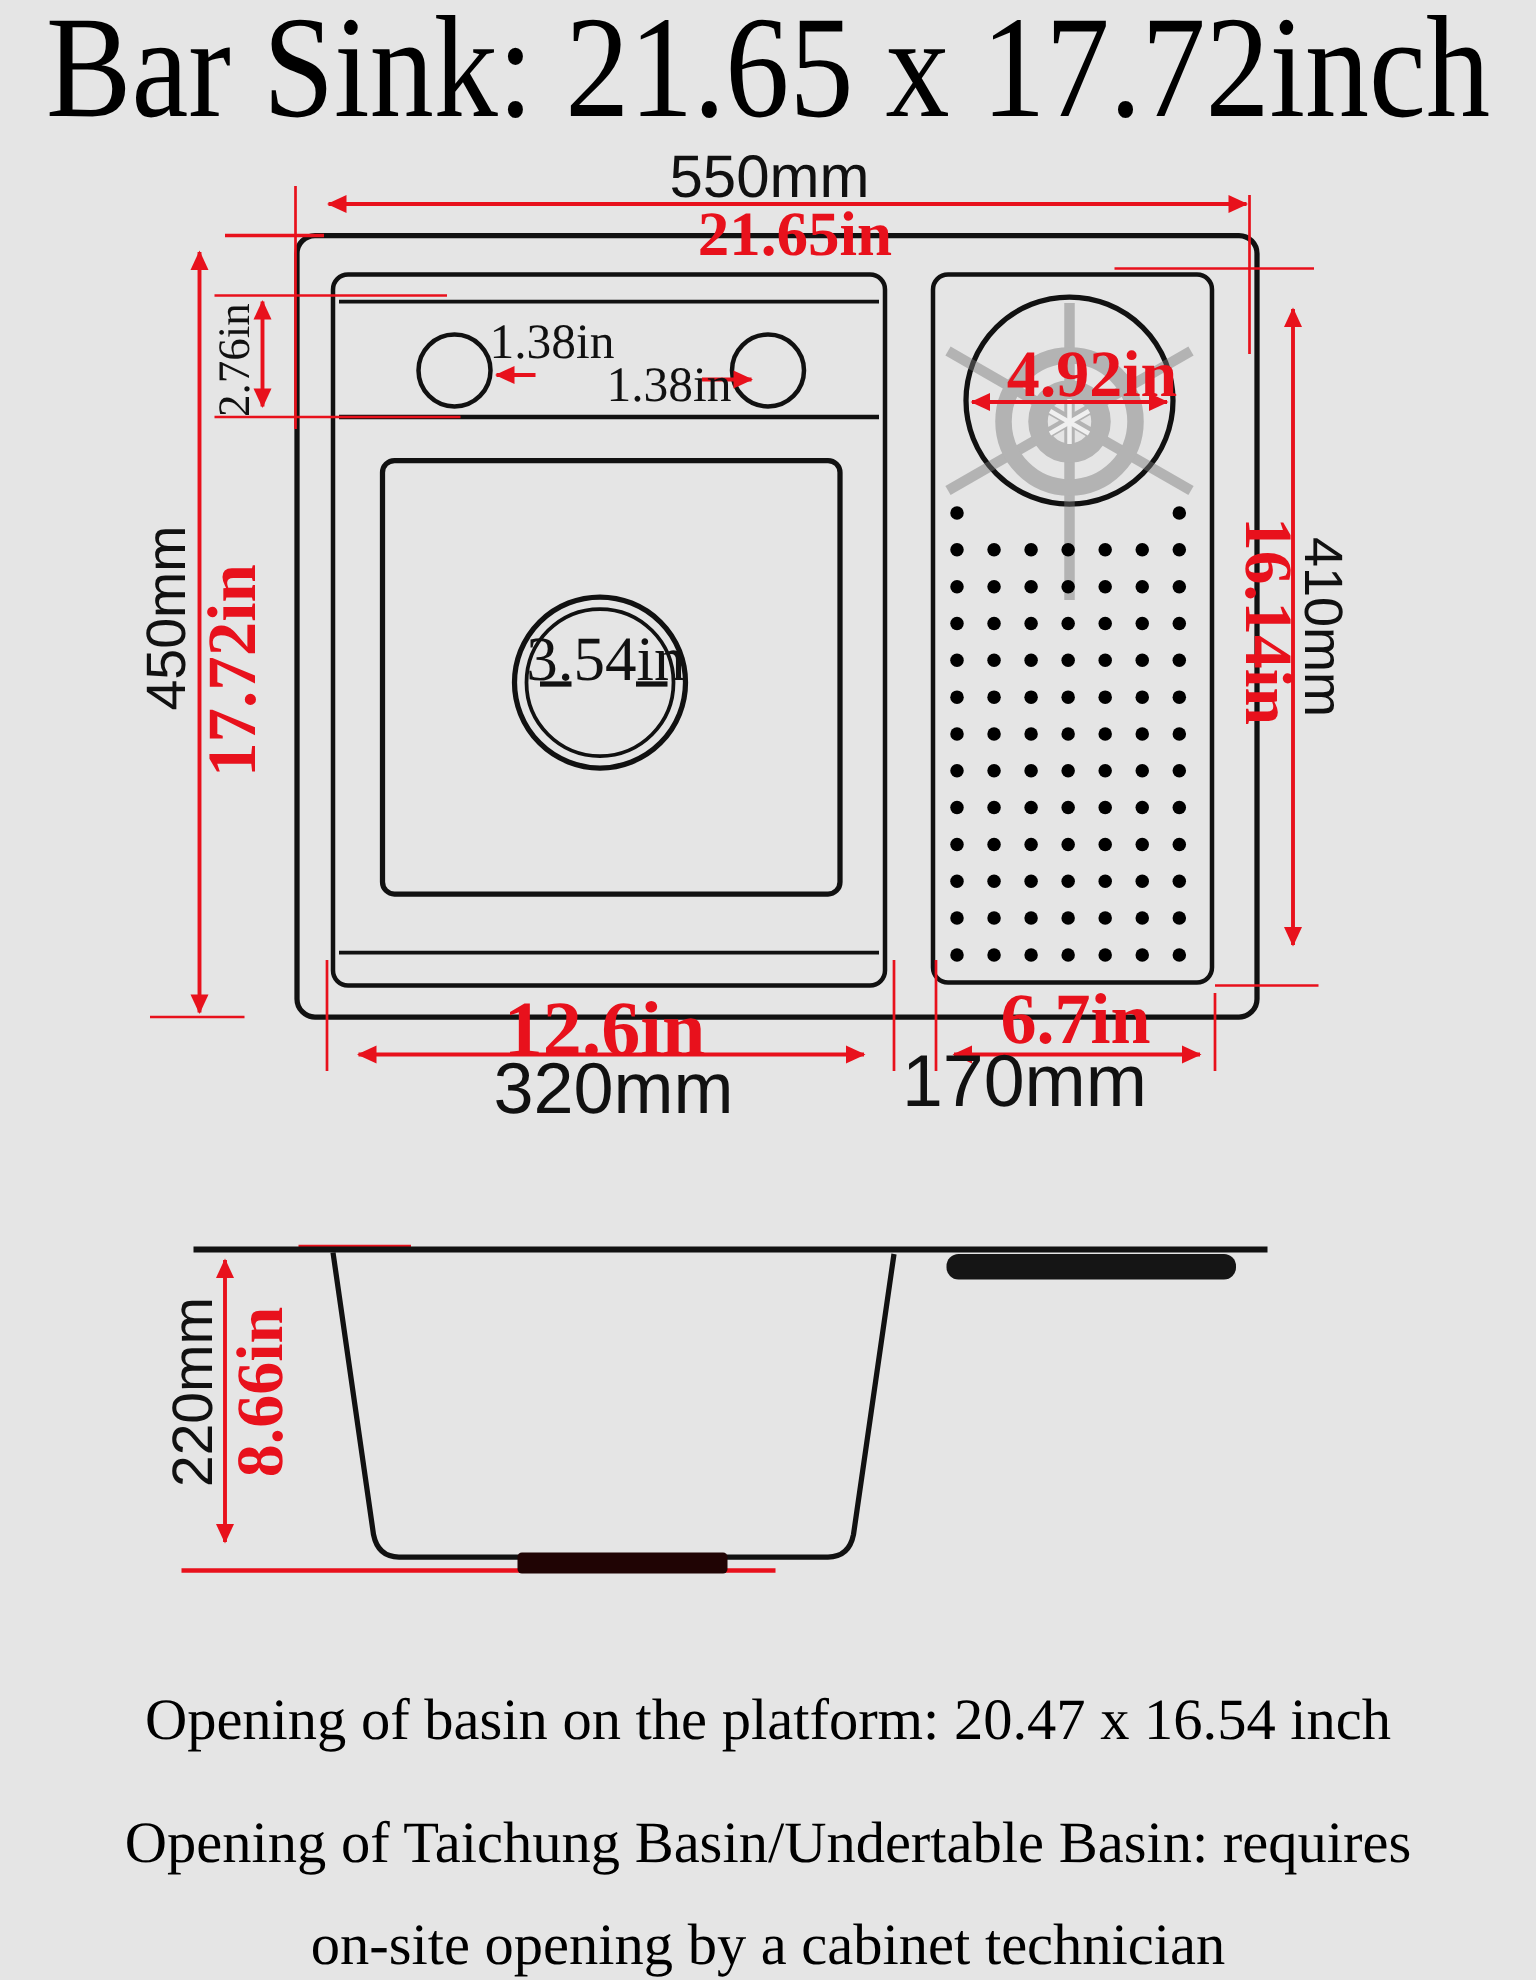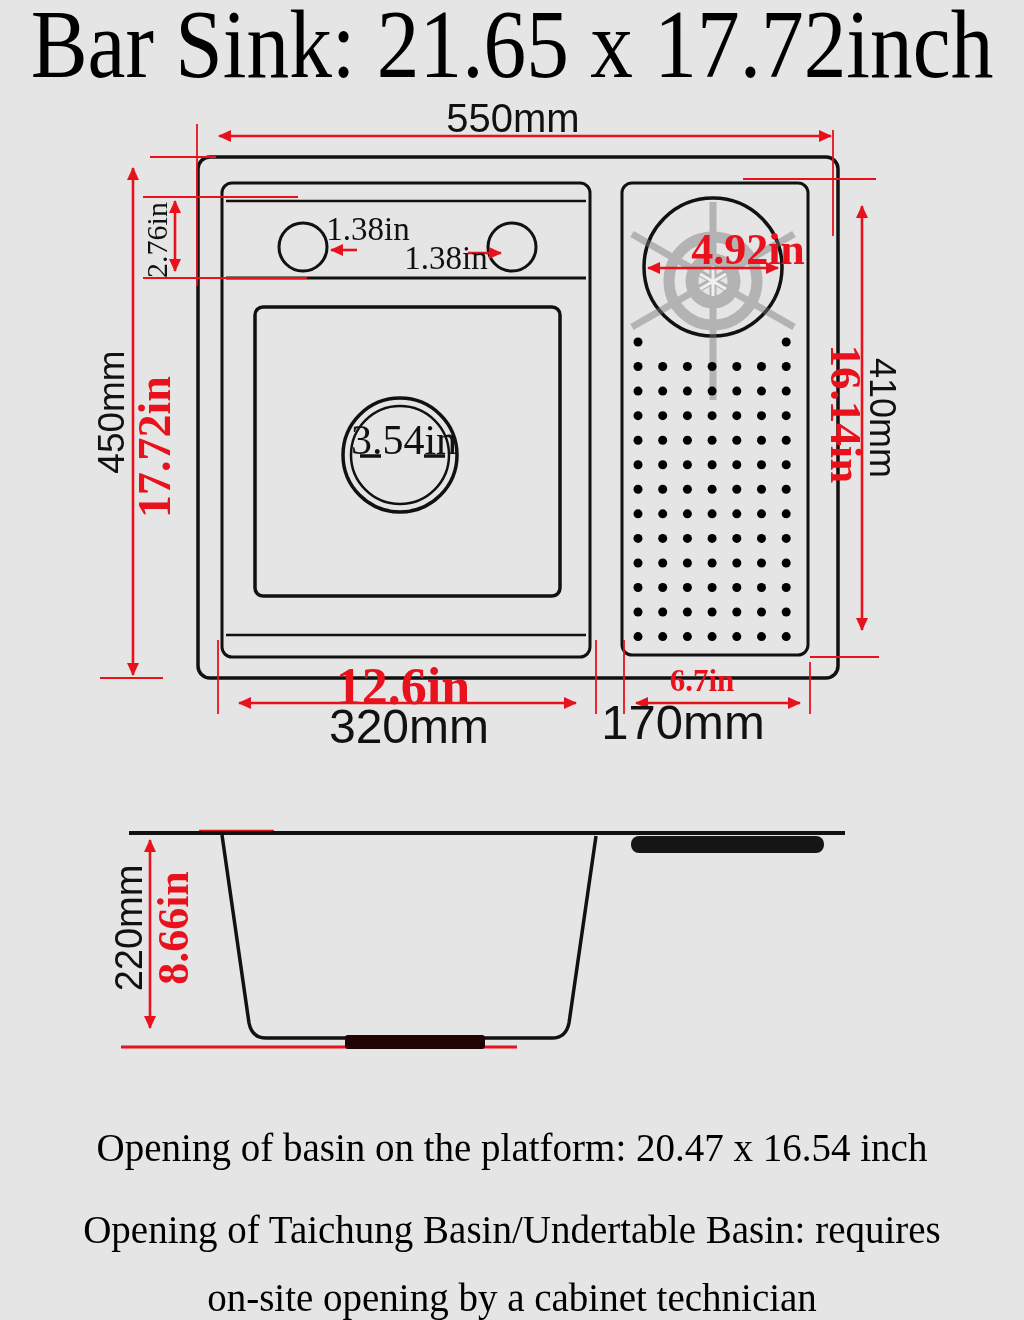--- a/index.html
+++ b/index.html
@@ -185,37 +185,38 @@
     <g>
       <line x1="129" y1="833" x2="845" y2="833" stroke="#111" stroke-width="4"></line>
       <rect x="631" y="836" width="193" height="17" rx="8" fill="#151515"></rect>
       <path d="M222 835 L249 1023 Q252 1038 266 1038 L552 1038 Q566 1038 569 1023 L596 836" fill="none" stroke="#111" stroke-width="3.5"></path>
       <line x1="121" y1="1047" x2="517" y2="1047" stroke="#e8111c" stroke-width="3"></line>
       <rect x="345" y="1035" width="140" height="14" rx="3" fill="#200404"></rect>
     </g>
   </svg>
 
   <div class="lbl mm" style="left:513px;top:118px;font-size:40px">550mm</div>
+  <div class="lbl rin" style="left:530px;top:157px;font-size:42px">21.65in</div>
 
   <div class="lbl mm rcc" style="left:111px;top:412px;font-size:37px">450mm</div>
   <div class="lbl rin rcc" style="left:155px;top:447px;font-size:46px">17.72in</div>
   <div class="lbl bin rcc" style="left:157px;top:240px;font-size:30px">2.76in</div>
 
   <div class="lbl bin" style="left:368px;top:229px;font-size:33px">1.38in</div>
   <div class="lbl bin" style="left:446px;top:258px;font-size:33px">1.38in</div>
 
-  <div class="lbl rin" style="left:748px;top:250px;font-size:44px">4.92in</div>
+  <div class="lbl rin" style="left:728px;top:250px;font-size:44px">4.92in</div>
   <div class="lbl bin" style="left:404px;top:440px;font-size:42px">3.54in</div>
 
   <div class="lbl rin rcw" style="left:845px;top:414px;font-size:45px">16.14in</div>
   <div class="lbl mm rcw" style="left:882px;top:418px;font-size:36px">410mm</div>
 
   <div class="lbl rin" style="left:403px;top:687px;font-size:52px">12.6in</div>
   <div class="lbl mm" style="left:409px;top:727px;font-size:48px">320mm</div>
-  <div class="lbl rin" style="left:702px;top:680px;font-size:31px">6.7in</div>
+  <div class="lbl rin" style="left:717px;top:680px;font-size:48px">6.7in</div>
   <div class="lbl mm" style="left:683px;top:722px;font-size:49px">170mm</div>
 
   <div class="lbl mm rcc" style="left:129px;top:928px;font-size:38px">220mm</div>
   <div class="lbl rin rcc" style="left:174px;top:928px;font-size:44px">8.66in</div>
 
   <div class="footer" style="top:1147px">Opening of basin on the platform: 20.47 x 16.54 inch</div>
   <div class="footer" style="top:1229px">Opening of Taichung Basin/Undertable Basin: requires</div>
   <div class="footer" style="top:1297px">on-site opening by a cabinet technician</div>
 </div>
 

